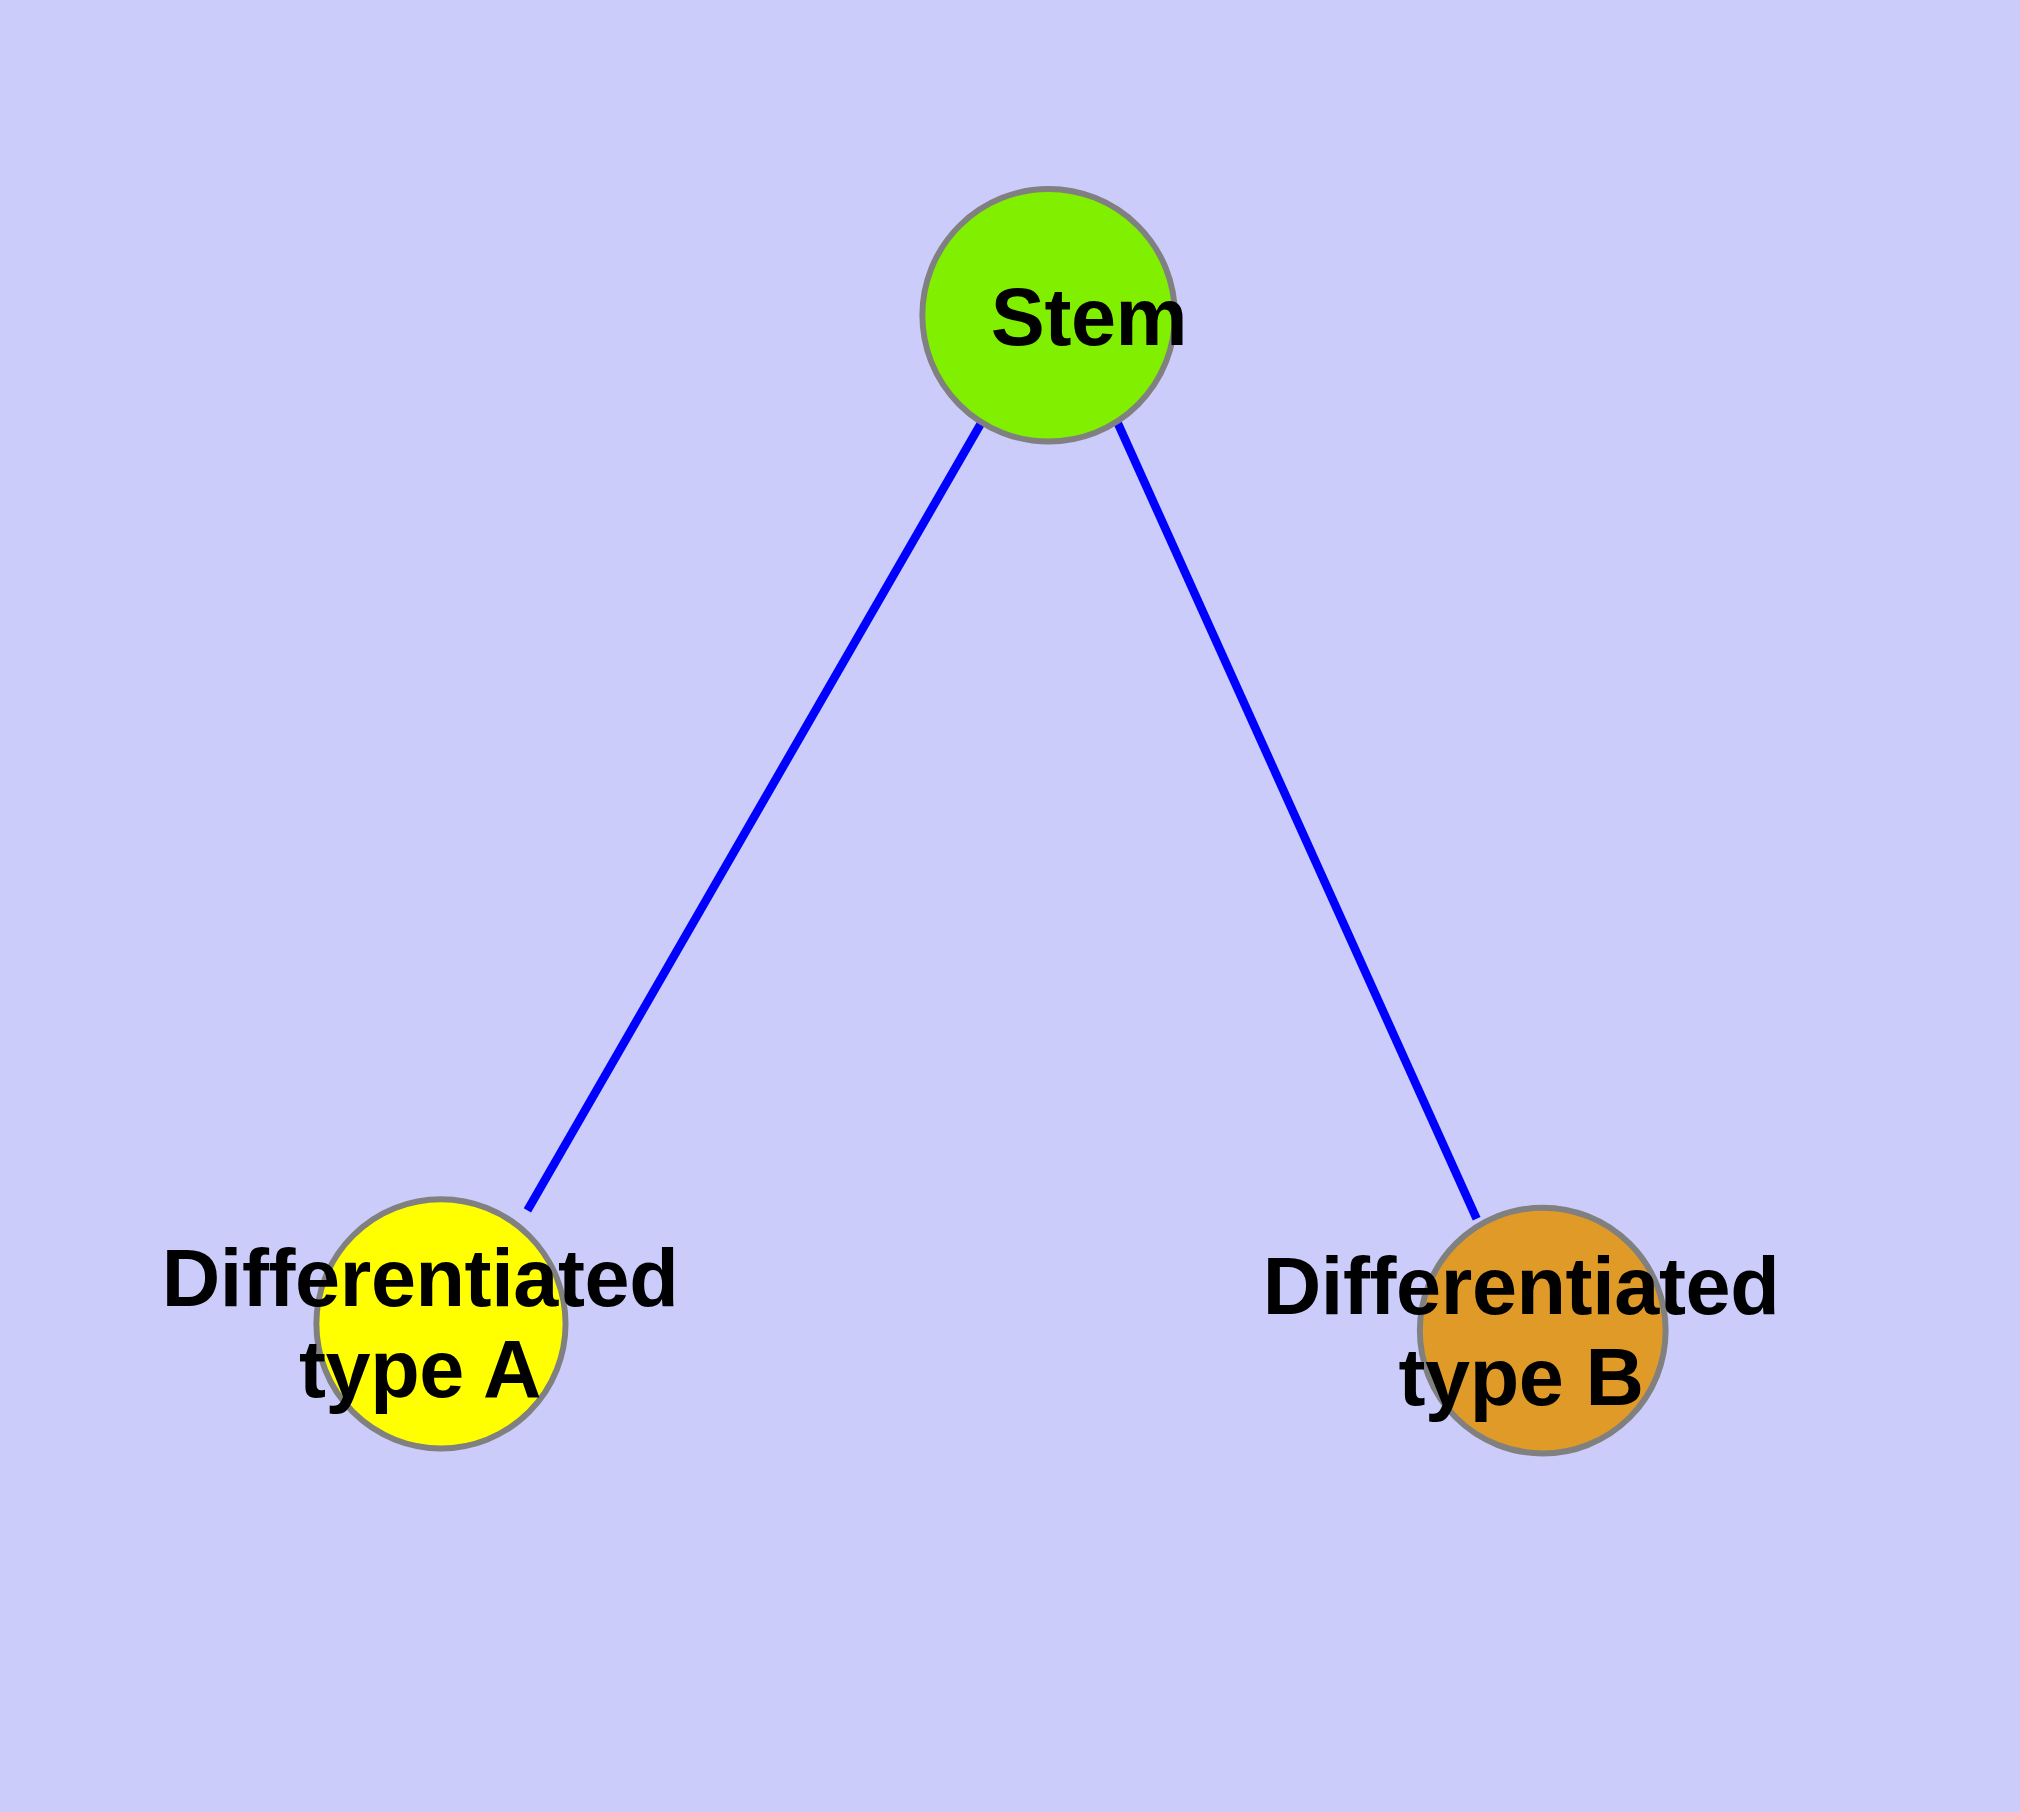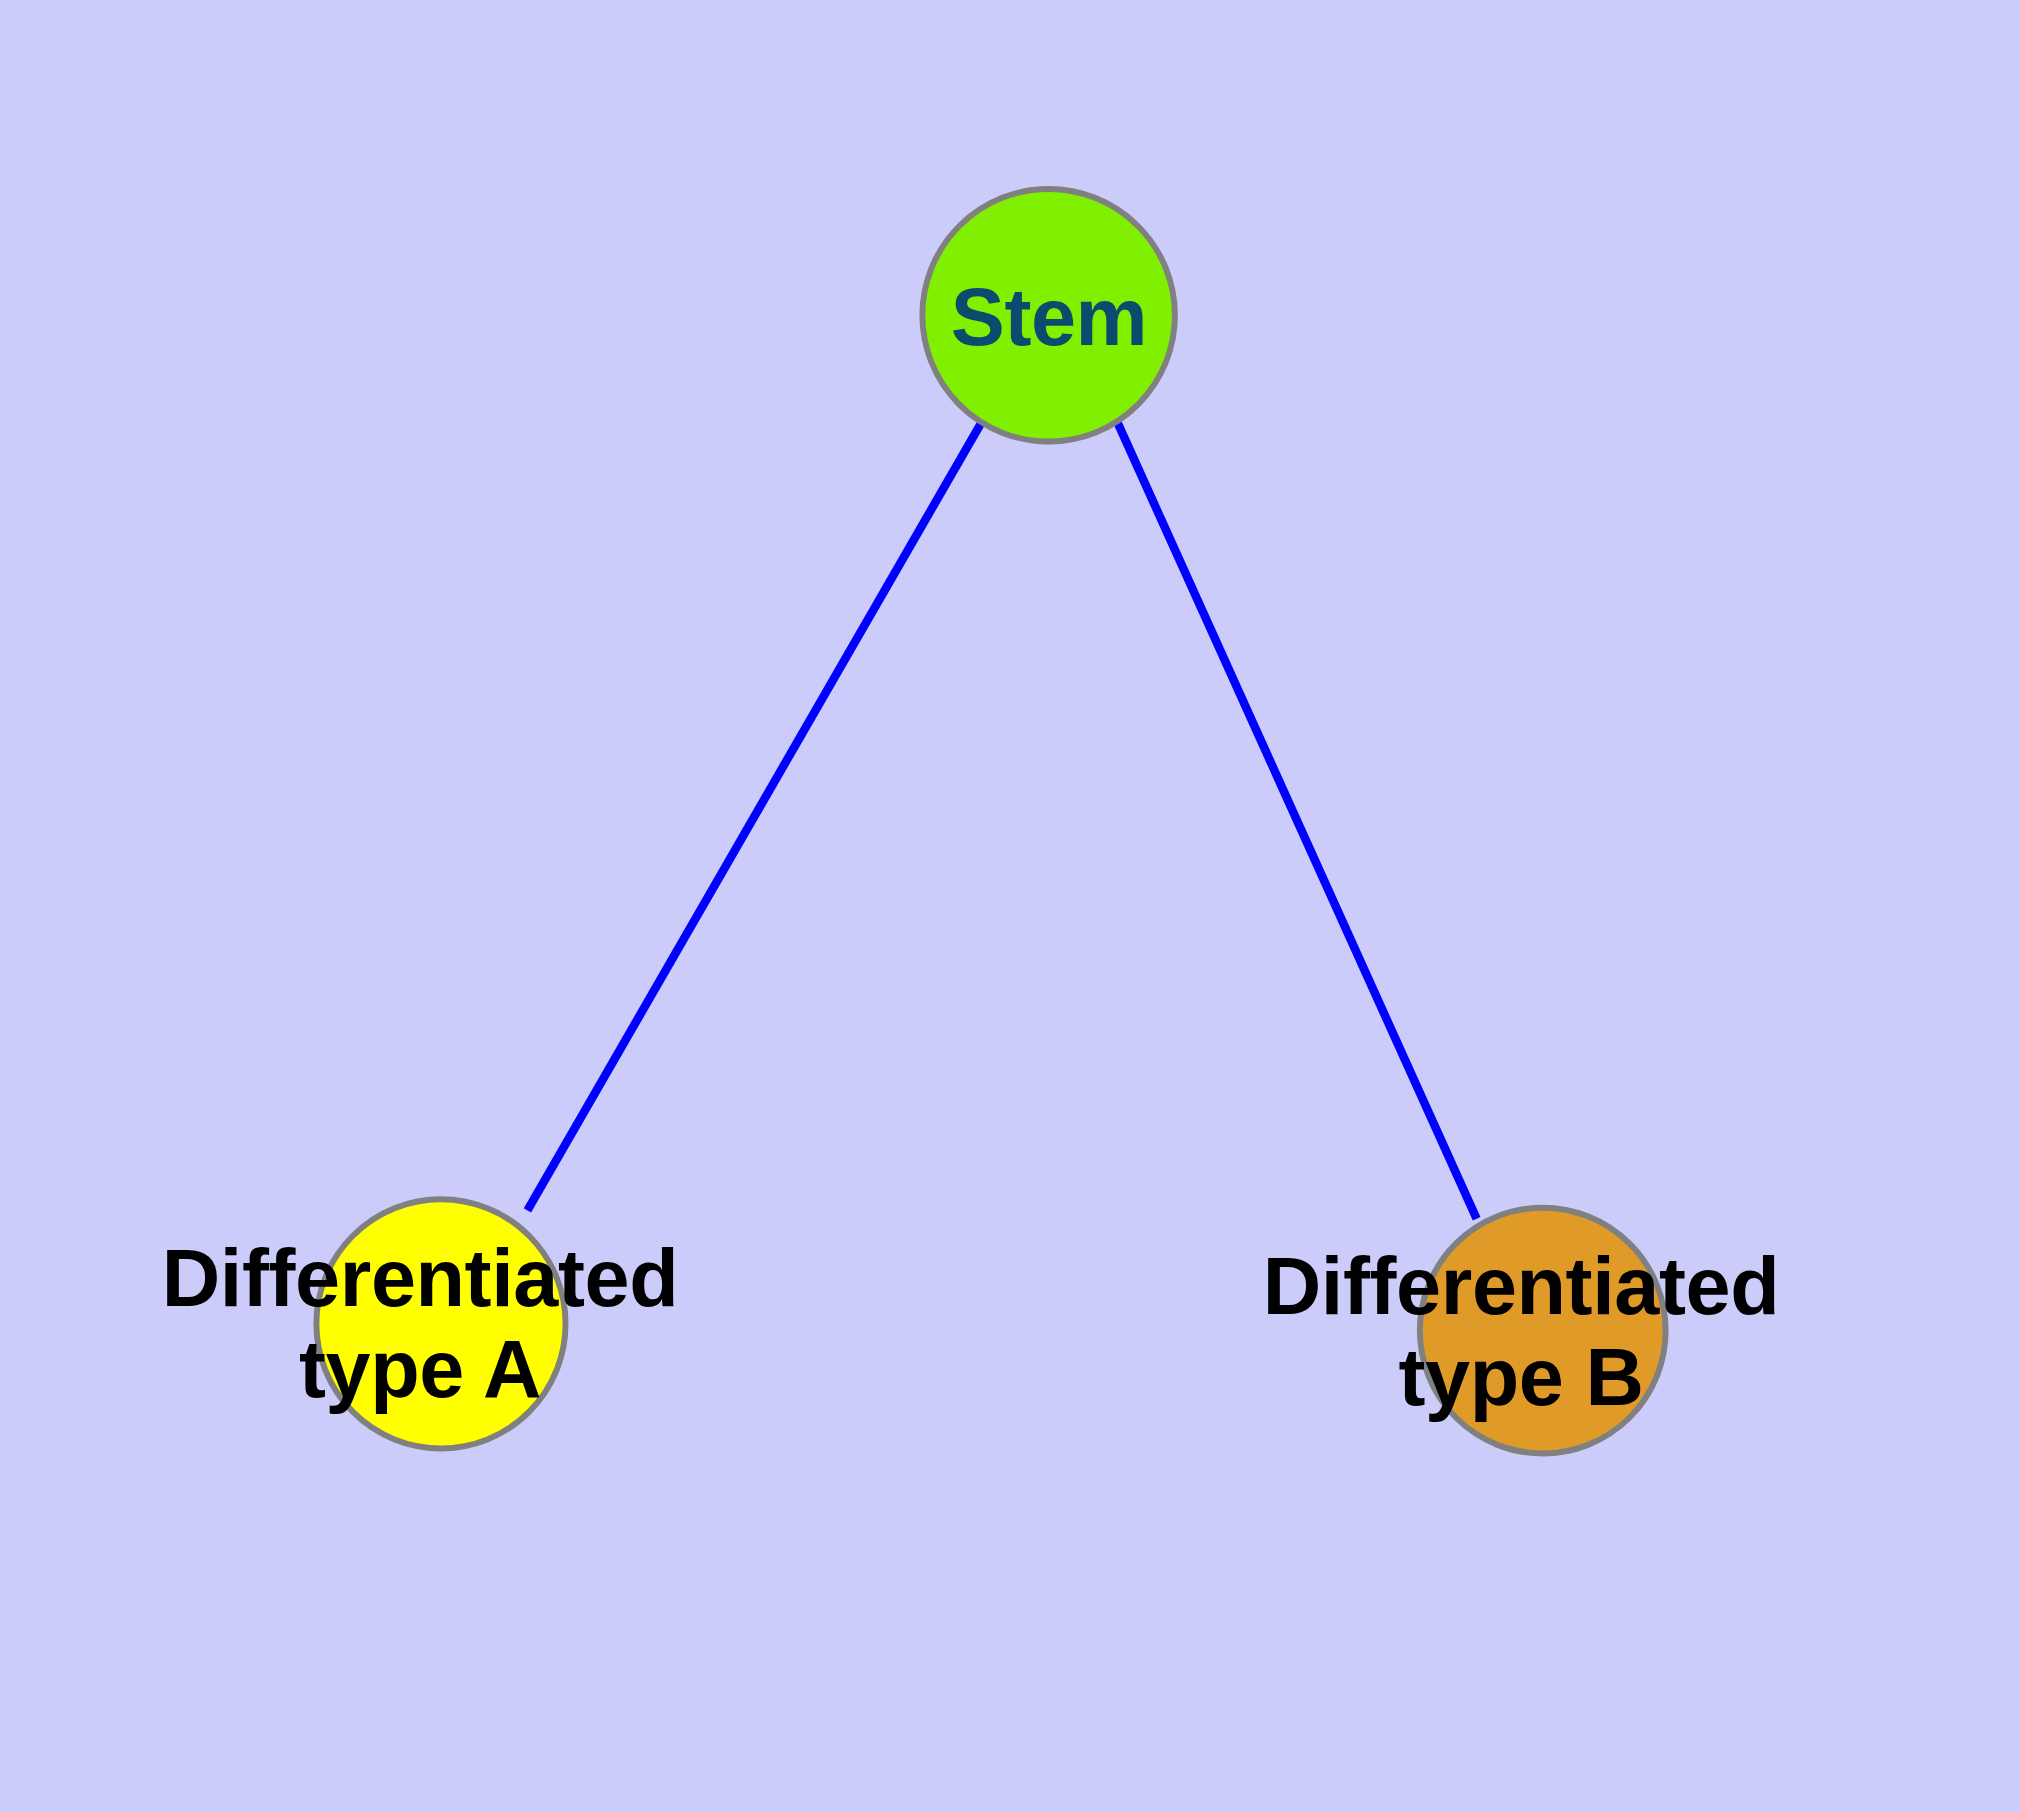--- a/index.html
+++ b/index.html
@@ -65,21 +65,21 @@
       <line x1="1318" y1="498" x2="1742" y2="1438" stroke="#0000ff" stroke-width="10" stroke-linecap="butt"></line>
     </g>
 
     <g id="nodes-group">
       <circle cx="1237" cy="372" r="149" fill="#80f000" stroke="#808080" stroke-width="7"></circle>
       <circle cx="520" cy="1562" r="147" fill="#ffff00" stroke="#808080" stroke-width="7"></circle>
       <circle cx="1820" cy="1570" r="145" fill="#e09a28" stroke="#808080" stroke-width="7"></circle>
     </g>
   </svg>
 
-  <div id="label-stem" class="node-label" style="color: #0c4a6e;">Stem</div>
+  <div id="label-stem" class="node-label" style="color: #000000; margin-left: 40px;">Stem</div>
 
   <div id="label-diff-a" class="node-label" style="color: rgb(0, 0, 0);">Differentiated
 type A</div>
 
   <div id="label-diff-b" class="node-label" style="color: rgb(0, 0, 0);">Differentiated
 type B</div>
 
 </div>
 
 

